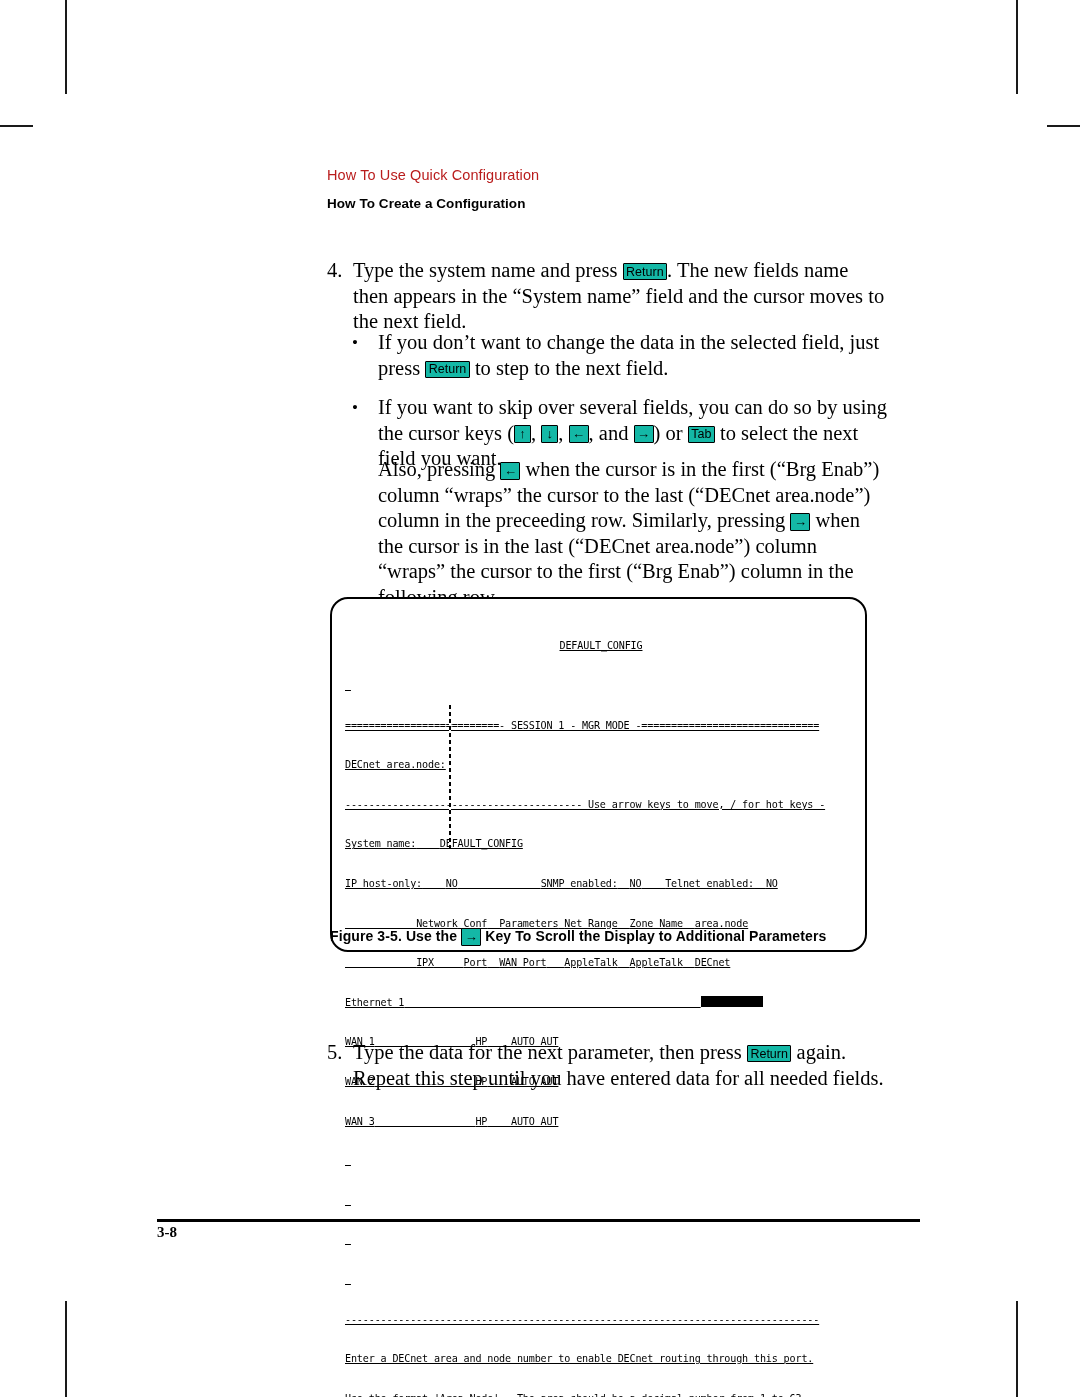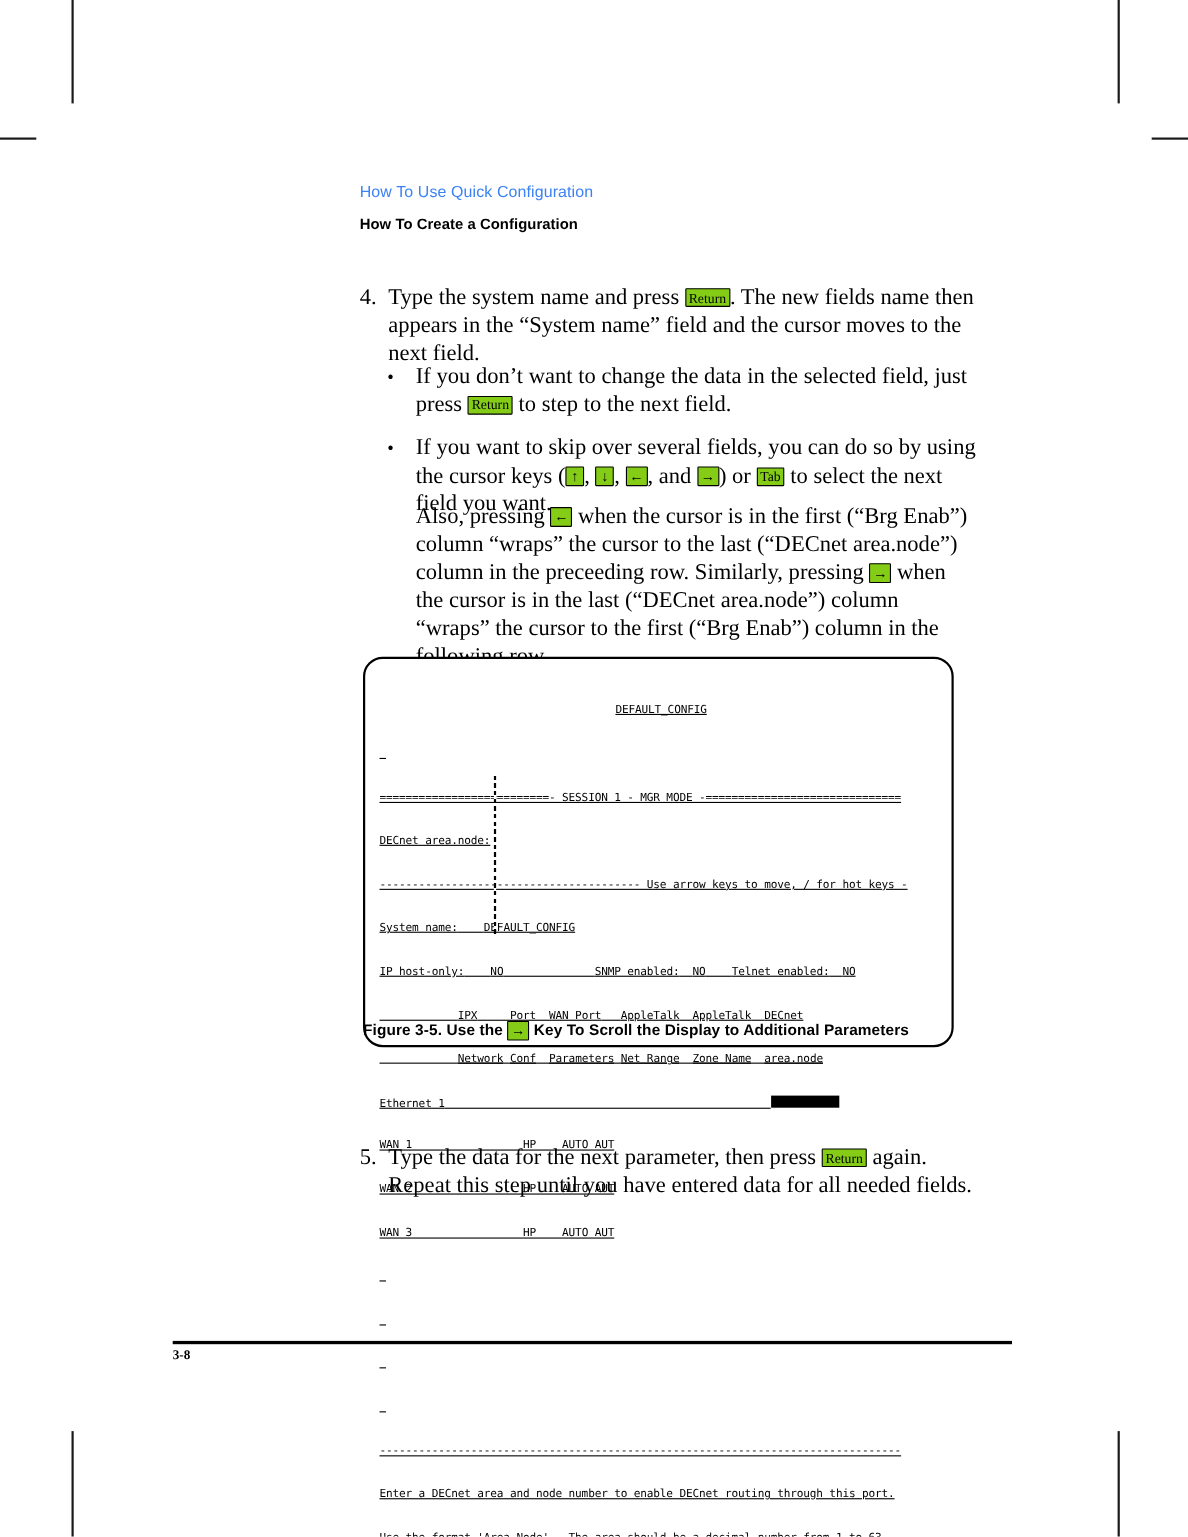--- a/index.html
+++ b/index.html
@@ -29,21 +29,21 @@
   .crop-h-tr { left: 1047px; top: 125px;  width: 33px; height: 2px; }
 
   
   .runhead {
     position: absolute;
     left: 327px;
     top: 167px;
     font-family: "Liberation Sans", sans-serif;
     font-size: 14.5px;
     letter-spacing: 0.1px;
-    color: #3b82f6;
+    color: #b91c1c;
   }
   .runhead-sub {
     position: absolute;
     left: 327px;
     top: 196px;
     font-family: "Liberation Sans", sans-serif;
     font-size: 13.5px;
     font-weight: bold;
     letter-spacing: 0.05px;
     color: #000;
@@ -93,27 +93,27 @@
     width: 505px;
     font-size: 20.5px;
     line-height: 25.5px;
   }
 
   
   .keycap {
     display: inline-block;
     border: 1.3px solid #000;
     border-radius: 1px;
-    font-family: Liberation Serif, serif;
+    font-family: Liberation Sans, sans-serif;
     font-size: 12.5px;
     line-height: 14px;
     padding: 0.5px 2.5px;
     vertical-align: 1.5px;
     white-space: nowrap;
-    background: #84cc16;
+    background: #14b8a6;
   }
   .keycap.arrow {
     font-size: 13px;
     padding: 0px 2.5px 1px 2.5px;
     line-height: 15px;
     min-width: 10px;
     text-align: center;
   }
   .fig-caption .keycap.arrow { vertical-align: 0px; }
 
@@ -180,21 +180,21 @@
     top: 1219px;
     width: 763px;
     height: 2.5px;
     background: #000;
   }
   .folio {
     position: absolute;
     left: 157px;
     top: 1224px;
     font-family: "Liberation Serif", serif;
-    font-size: 12px;
+    font-size: 15px;
     font-weight: bold;
     color: #000;
     text-align: center;
   }
 </style>
 </head>
 <body>
 
 <div class="crop crop-v-tl"></div>
 <div class="crop crop-v-tr"></div>
@@ -226,22 +226,22 @@
 
 <div class="termbox">
   <div class="termscreen">
     <div class="tline tcenter">DEFAULT_CONFIG</div>
     <div class="tline">&nbsp;</div>
     <div class="tline">==========================- SESSION 1 - MGR MODE -==============================</div>
     <div class="tline">DECnet area.node:</div>
     <div class="tline">---------------------------------------- Use arrow keys to move, / for hot keys -</div>
     <div class="tline"><span>System name:</span><span>    </span><span>DEFAULT_CONFIG</span></div>
     <div class="tline"><span>IP host-only:</span><span>    </span><span>NO</span><span>              </span><span>SNMP enabled:</span><span>  </span><span>NO</span><span>    </span><span>Telnet enabled:</span><span>  </span><span>NO</span></div>
+    <div class="tline"><span>            </span><span class="u">Network</span><span> </span><span class="u">Conf</span><span>  </span><span class="u">Parameters</span><span> </span><span class="u">Net Range</span><span>  </span><span class="u">Zone Name</span><span>  </span><span class="u">area.node</span></div>
     <div class="tline"><span>            </span><span>IPX</span><span>     </span><span>Port</span><span>  </span><span>WAN Port</span><span>   </span><span>AppleTalk</span><span>  </span><span>AppleTalk</span><span>  </span><span>DECnet</span></div>
-    <div class="tline"><span>            </span><span class="u">Network</span><span> </span><span class="u">Conf</span><span>  </span><span class="u">Parameters</span><span> </span><span class="u">Net Range</span><span>  </span><span class="u">Zone Name</span><span>  </span><span class="u">area.node</span></div>
     <div class="tline"><span>Ethernet 1</span><span>                                                  </span><span class="cursorblk"></span></div>
     <div class="tline"><span>WAN 1</span><span>                 </span><span>HP</span><span>    </span><span>AUTO AUT</span></div>
     <div class="tline"><span>WAN 2</span><span>                 </span><span>HP</span><span>    </span><span>AUTO AUT</span></div>
     <div class="tline"><span>WAN 3</span><span>                 </span><span>HP</span><span>    </span><span>AUTO AUT</span></div>
     <div class="tline">&nbsp;</div>
     <div class="tline">&nbsp;</div>
     <div class="tline">&nbsp;</div>
     <div class="tline">&nbsp;</div>
     <div class="tline">--------------------------------------------------------------------------------</div>
     <div class="tline">Enter a DECnet area and node number to enable DECnet routing through this port.</div>

